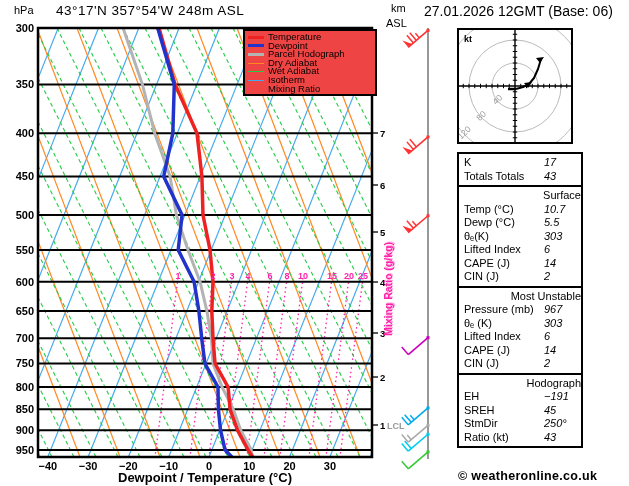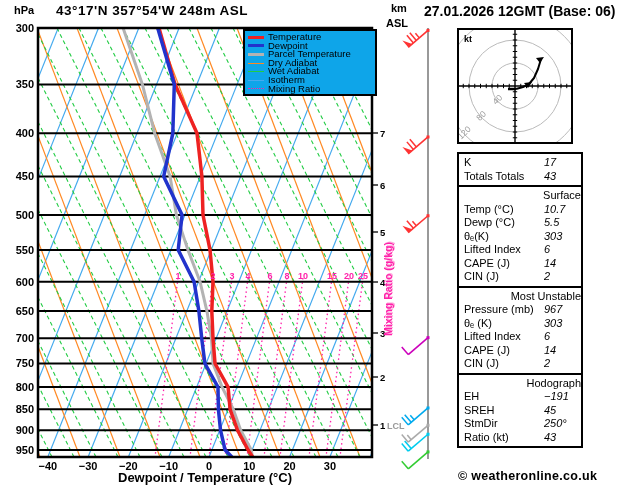--- a/index.html
+++ b/index.html
@@ -2,28 +2,28 @@
 <html><head>
 <meta charset="utf-8">
 <style>
   html,body{margin:0;padding:0;background:#fff;}
   body{width:629px;height:486px;position:relative;overflow:hidden;
        font-family:"Liberation Sans",sans-serif;color:#000;}
   #stage{position:absolute;left:0;top:0;width:629px;height:486px;}
   #skewt-svg,#hodo-svg{position:absolute;}
   #skewt-svg{left:0;top:0;}
   #hodo-svg{left:457px;top:28px;background:#fff;border:2px solid #000;}
-  .hdr{position:absolute;font-weight:bold;white-space:nowrap;}
+  .hdr{position:absolute;font-weight:normal;white-space:nowrap;}
   #hpa-label{left:14px;top:4px;font-size:11px;}
   #page-title{left:56px;top:3px;font-size:13.5px;letter-spacing:.5px;}
   #km-label{left:391px;top:2px;font-size:11px;}
   #asl-label{left:386px;top:17px;font-size:11px;}
   #dt-label{left:424px;top:3px;font-size:14px;}
   #legend{position:absolute;left:243px;top:29px;width:124px;
-          border:2px solid #000;background:#0ea5e9;padding:2px 3px 1px 3px;z-index:5;}
+          border:2px solid #000;background:#ef4444;padding:2px 3px 1px 3px;z-index:5;}
   .lrow{display:flex;align-items:center;height:8.6px;}
   .lsample{width:16px;margin-right:4px;flex:none;}
   .llabel{font-size:9.5px;line-height:8.6px;white-space:nowrap;}
   #tables{position:absolute;left:457px;top:152px;width:126px;z-index:5;}
   .tsec{border:2px solid #000;background:#fff;margin-top:-2px;padding:2px 0;}
   .tsec:first-child{margin-top:0;}
   .thead{text-align:right;font-size:11px;line-height:13.5px;}
   .trow{display:flex;font-size:11px;line-height:13.5px;padding-left:5px;}
   .tlbl{flex:1;white-space:nowrap;}
   .tval{width:37px;flex:none;white-space:nowrap;font-style:italic;}
@@ -270,21 +270,21 @@
       <div class="lrow">
         <span class="lsample" style="border-top: 3.5px solid rgb(238, 34, 34);"></span>
         <span class="llabel">Temperature</span>
       </div>
       <div class="lrow">
         <span class="lsample" style="border-top: 3.5px solid rgb(34, 51, 204);"></span>
         <span class="llabel">Dewpoint</span>
       </div>
       <div class="lrow">
         <span class="lsample" style="border-top: 3.5px solid rgb(179, 179, 179);"></span>
-        <span class="llabel">Parcel Temperature</span>
+        <span class="llabel">Parcel Hodograph</span>
       </div>
       <div class="lrow">
         <span class="lsample" style="border-top: 1.6px solid rgb(255, 136, 34);"></span>
         <span class="llabel">Dry Adiabat</span>
       </div>
       <div class="lrow">
         <span class="lsample" style="border-top: 1.6px solid rgb(34, 204, 68);"></span>
         <span class="llabel">Wet Adiabat</span>
       </div>
       <div class="lrow">

